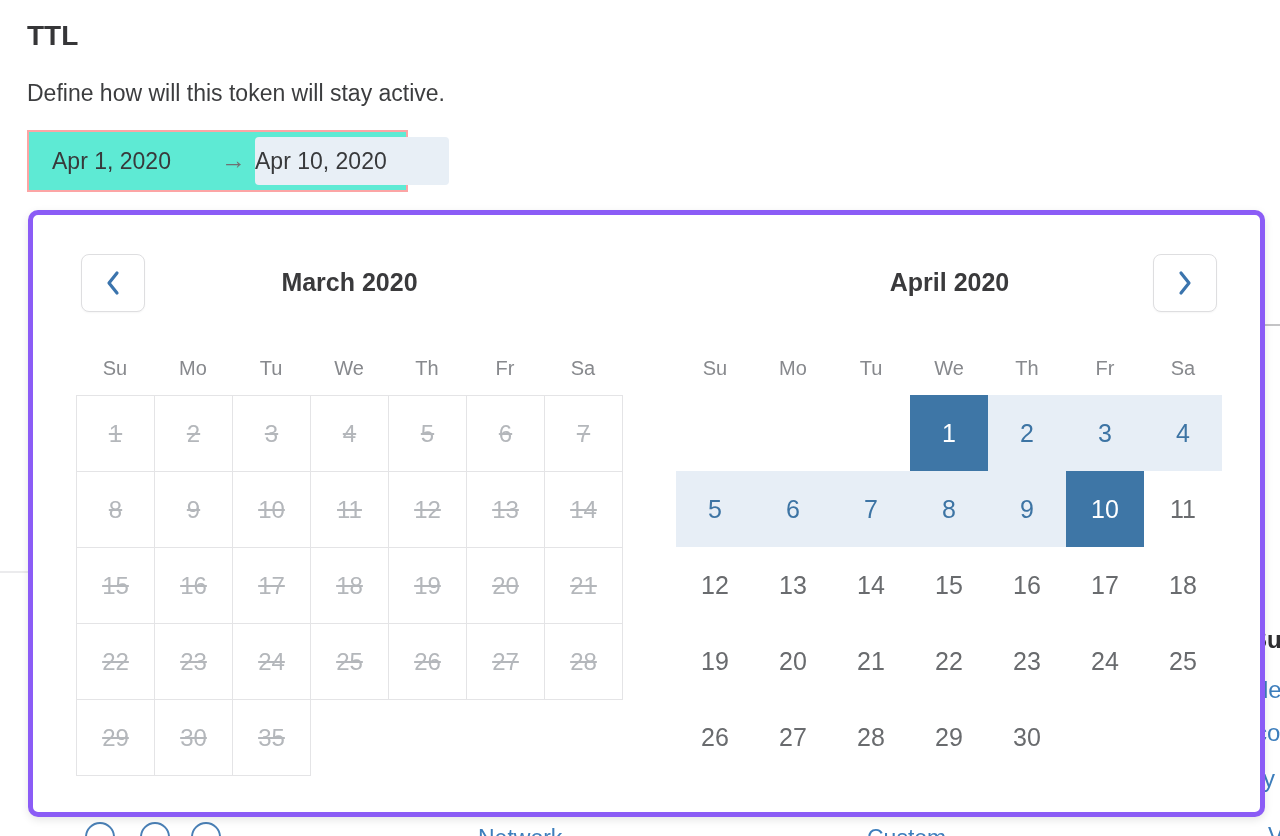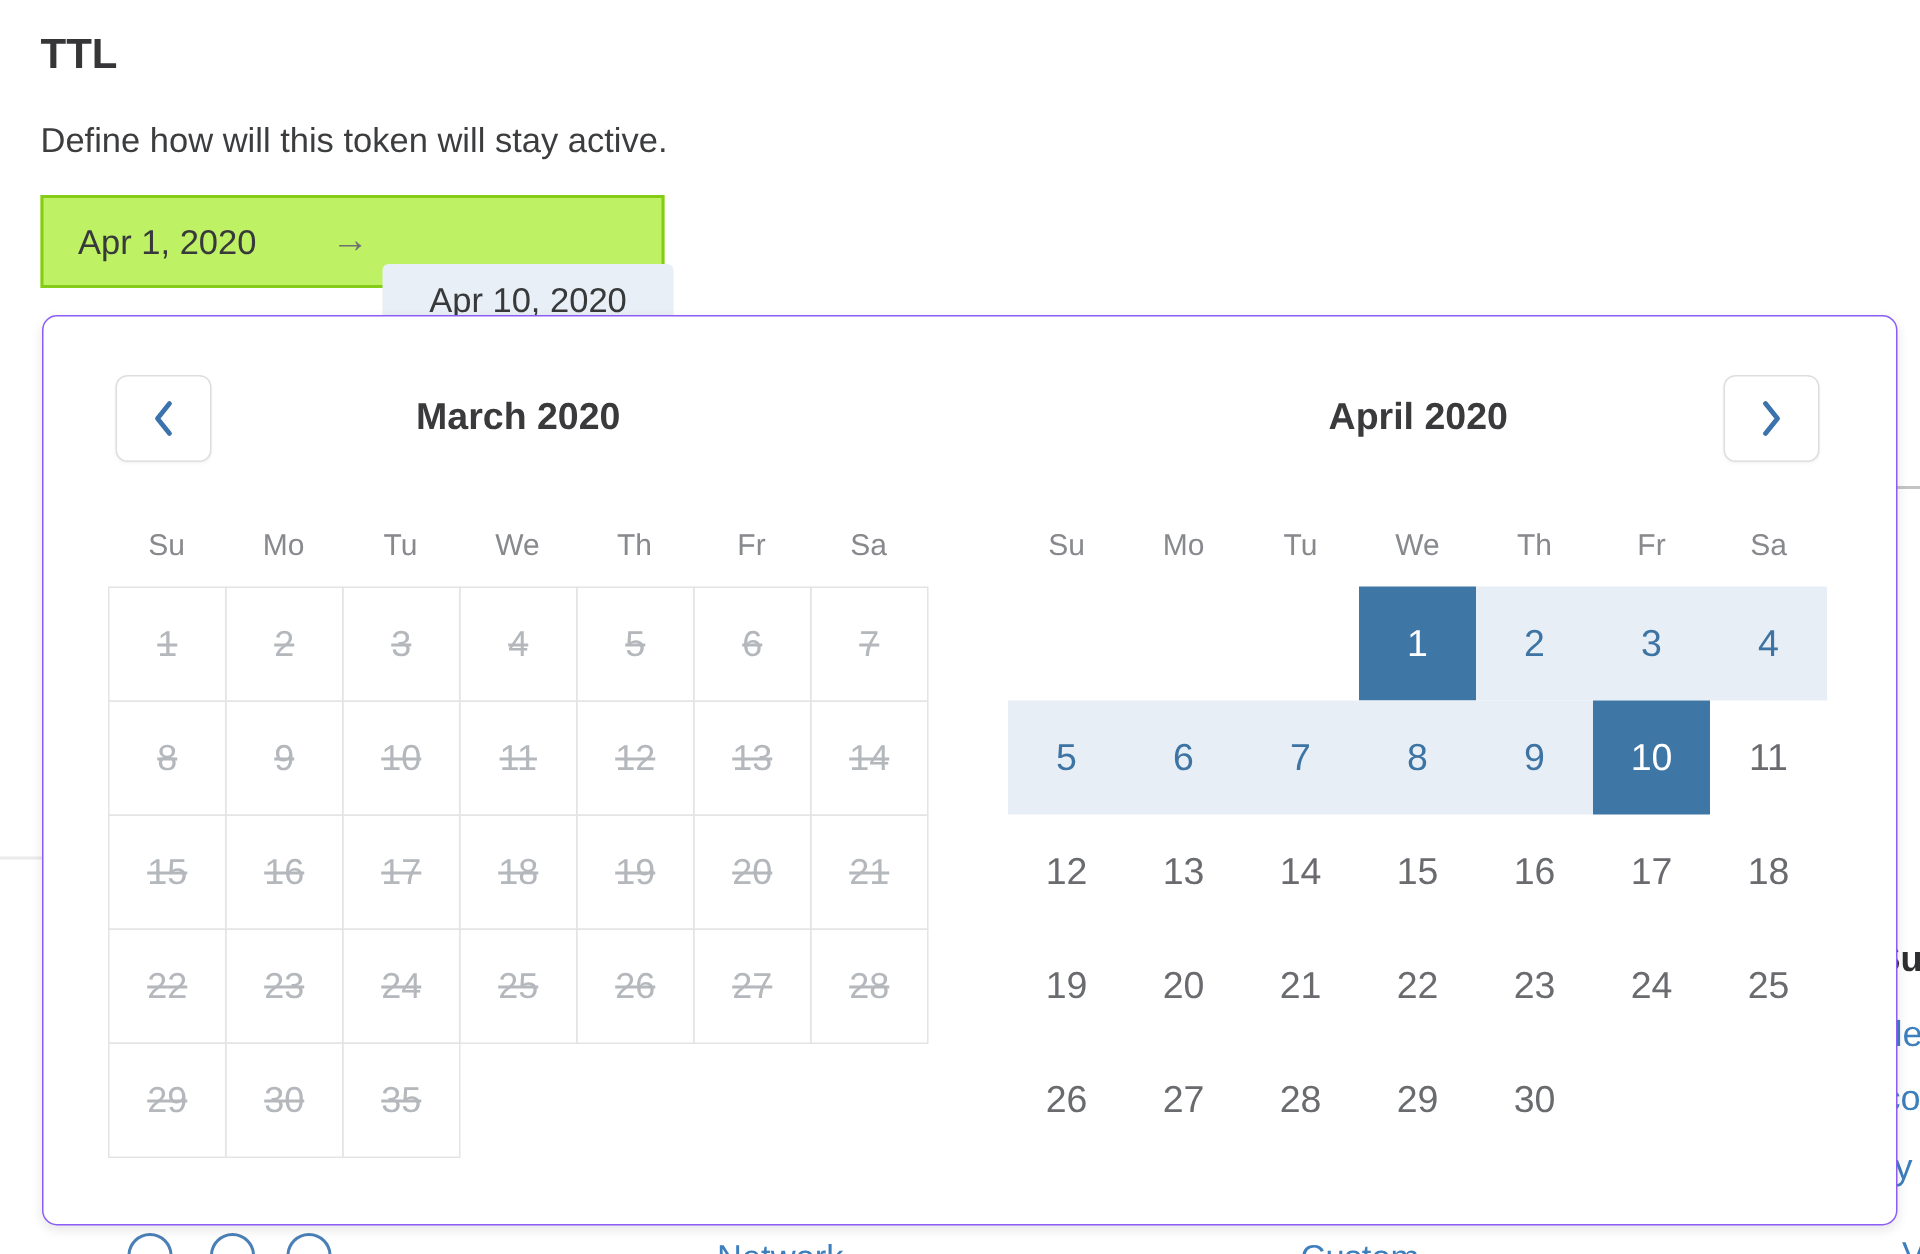--- a/index.html
+++ b/index.html
@@ -8,45 +8,45 @@
     background:#ffffff;font-family:"Liberation Sans",sans-serif;
     -webkit-font-smoothing:antialiased;
   }
   .abs{position:absolute;}
 
   
   .page-title{left:27px;top:20px;font-size:28px;font-weight:700;color:#363638;}
   .page-desc{left:27px;top:80px;font-size:23px;color:#3c3d3f;}
 
   .date-box{
-    left:27px;top:130px;width:416px;height:62px;box-sizing:border-box;
-    border:2px solid #84cc16;background:#bef264;
+    left:27px;top:130px;width:381px;height:62px;box-sizing:border-box;
+    border:2px solid #fca5a5;background:#5eead4;
   }
   .date-start{left:23px;top:0;height:58px;line-height:58px;font-size:23px;color:#38393b;}
   .date-arrow{left:192px;top:0;height:58px;line-height:56px;font-size:25px;color:#6f7072;}
   .date-end{
-    left:226px;top:5px;width:194px;height:48px;line-height:48px;text-align:center;
-    background:#e8eff6;border-radius:4px;font-size:23px;color:#38393b;margin-top:39px;
+    left:226px;top:5px;width:194px;height:48px;line-height:48px;
+    background:#e8eff6;border-radius:4px;font-size:23px;color:#38393b;
   }
 
   
   .frag{z-index:1;}
   .frag-heading{font-size:24px;font-weight:700;color:#2f2f31;}
   .frag-link{font-size:24px;color:#3d7ebc;}
   .hline{height:2px;z-index:1;}
   .radio-circle{
     width:30px;height:30px;border:2px solid #4a80b6;border-radius:50%;
     box-sizing:border-box;background:transparent;z-index:1;
   }
   .footer-link{font-size:23px;color:#3d7ebc;z-index:1;white-space:nowrap;}
 
   
   .popup{
     left:28px;top:210px;width:1237px;height:607px;box-sizing:border-box;
-    background:#fff;border:1px solid #8b5cf6;border-radius:10px;
+    background:#fff;border:5px solid #8b5cf6;border-radius:10px;
     box-shadow:0 3px 8px rgba(0,0,0,0.10);z-index:5;
   }
   .nav-btn{
     width:64px;height:58px;box-sizing:border-box;background:#fff;
     border:1px solid #dedee0;border-radius:8px;
     display:flex;align-items:center;justify-content:center;
     box-shadow:0 1px 2px rgba(0,0,0,0.04);cursor:pointer;padding:0;
   }
   .nav-prev{left:48px;top:39px;}
   .nav-next{left:1120px;top:39px;}

